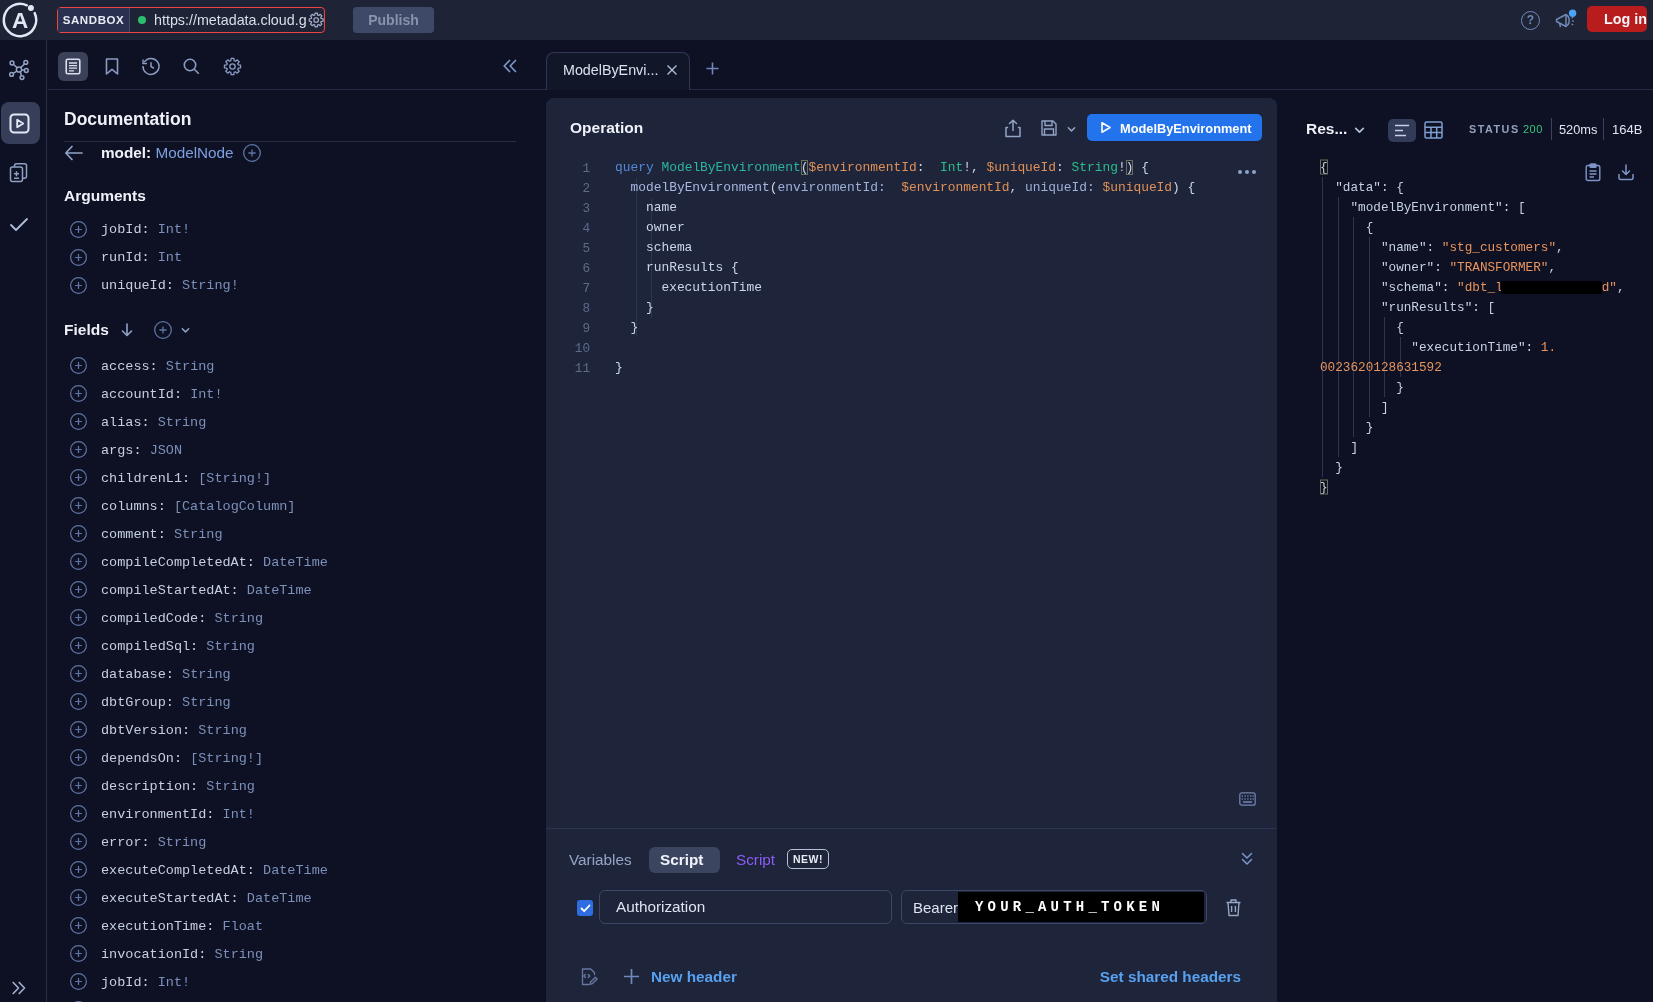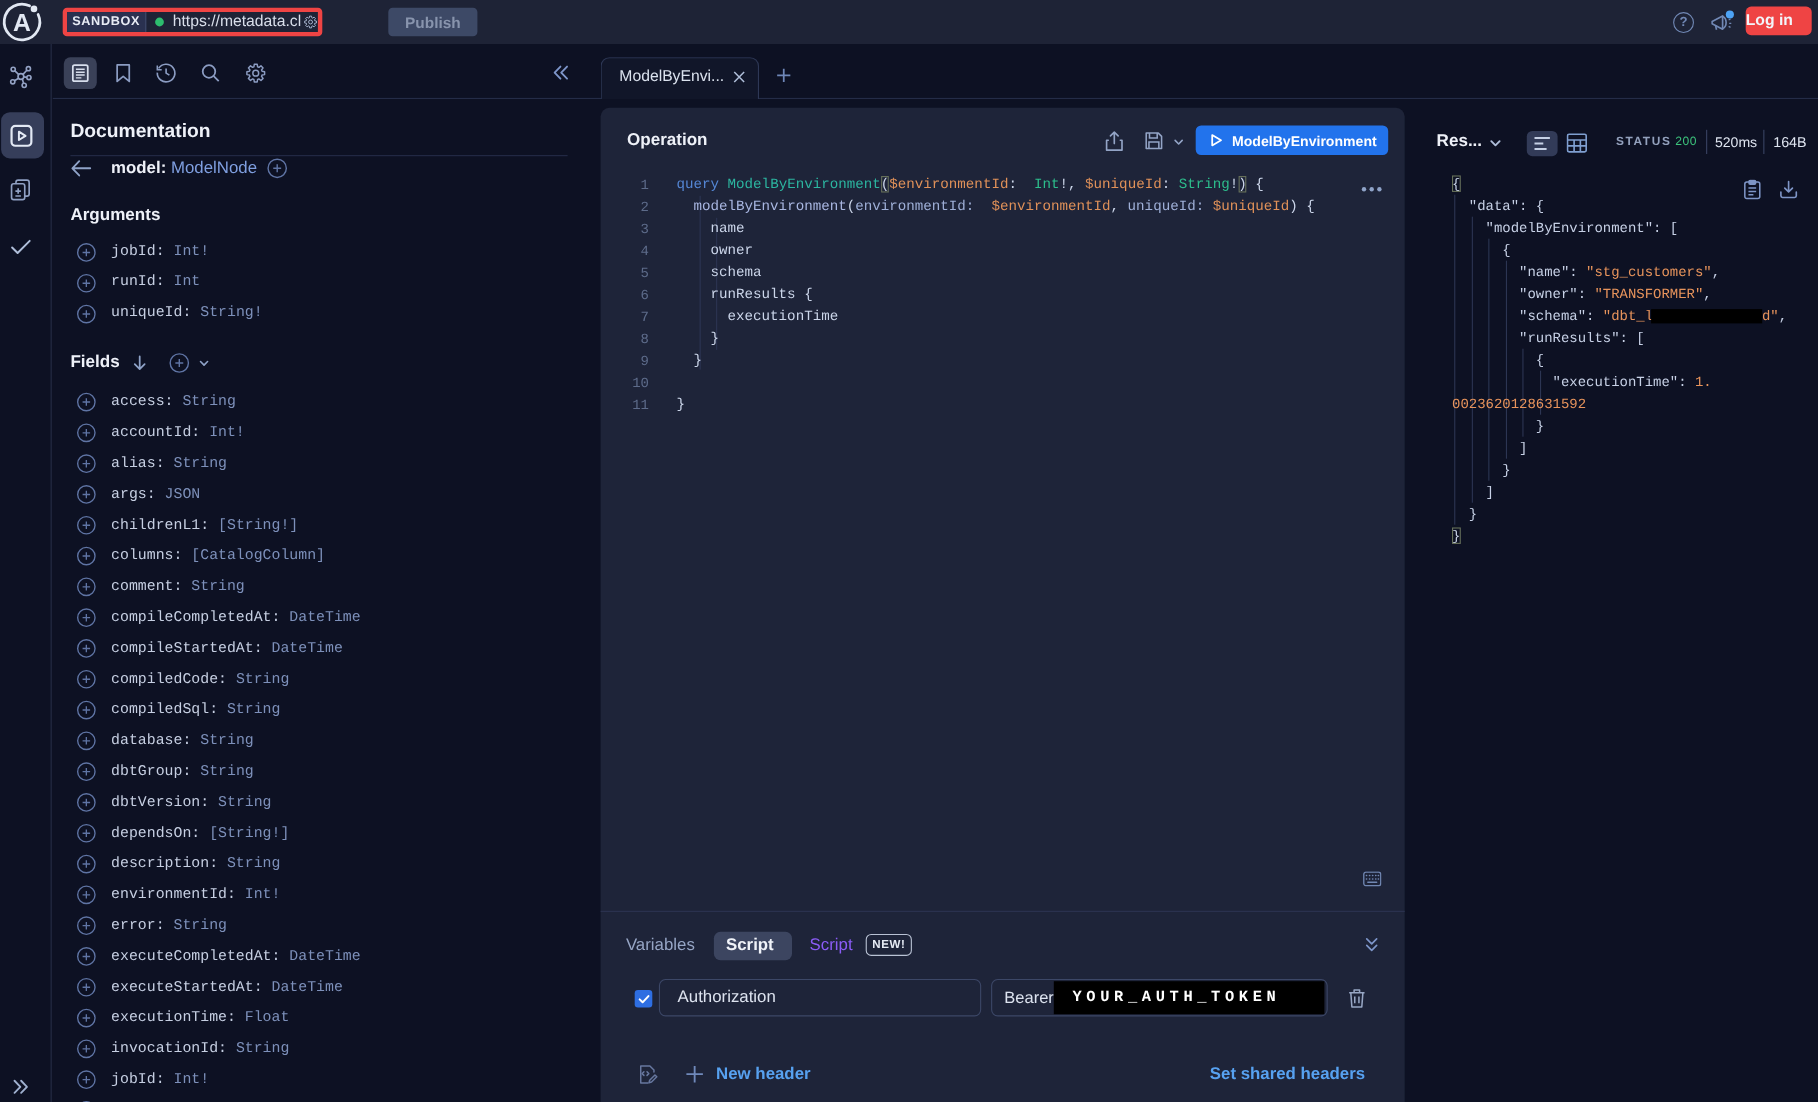--- a/index.html
+++ b/index.html
@@ -41,42 +41,42 @@
 </defs>
 </svg>
 <div class="a" id="topbar"></div>
 <div class="a" id="rail"></div>
 
 <svg class="a" style="left:0;top:0" width="40" height="40" viewBox="0 0 40 40">
     <path d="M34.68 13.15 A16.2 16.2 0 1 1 26.85 5.32" fill="none" stroke="#e2e8f3" stroke-width="2.5" stroke-linecap="round"></path>
     <circle cx="30.9" cy="8.1" r="3" fill="#e2e8f3"></circle>
     <text x="20" y="28.2" text-anchor="middle" font-family="Liberation Sans,sans-serif" font-weight="bold" font-size="22.5" fill="#e2e8f3">A</text>
   </svg>
-<div class="a" style="left:57px;top:7px;width:236px;height:26px;border:4px solid #ef4444;border-radius:4px;box-sizing:border-box;display:flex">
+<div class="a" style="left:57px;top:7px;width:268px;height:26px;border:1px solid #ef4444;border-radius:4px;box-sizing:border-box;display:flex">
   <div style="width:71px;background:#2a3150;border-right:1px solid #3f4a6b;color:#e8ecf5;font-size:11.5px;font-weight:bold;letter-spacing:0.6px;display:flex;align-items:center;justify-content:center">SANDBOX</div>
   <div style="flex:1;display:flex;align-items:center;overflow:hidden">
     <div style="width:8px;height:8px;border-radius:50%;background:#2dbd6e;margin:0 8px 0 8px;flex:none"></div>
     <div style="color:#d9dfeb;font-size:14.3px;white-space:nowrap;overflow:hidden;width:167px">https://metadata.cloud.getdbt.com</div>
     <svg width="18" height="18" viewBox="0 0 20 20" style="color:#a9b5cf;margin-left:2px">
         <use href="#gear"></use>
       </svg>
   </div>
 </div>
 <div class="a" style="left:353px;top:7px;width:81px;height:26px;background:#3d4966;border-radius:4px;color:#8894ad;font-weight:bold;font-size:14px;text-align:center;line-height:26px">Publish</div>
 <div class="a" style="left:1521px;top:11px;width:19px;height:19px;border:1.5px solid #7188b5;border-radius:50%;box-sizing:border-box;color:#7188b5;font-size:12px;font-weight:bold;text-align:center;line-height:16px">?</div>
 <svg class="a" style="left:1552px;top:8px;color:#7188b5" width="26" height="26" viewBox="0 0 26 26">
     <g fill="none" stroke="currentColor" stroke-width="1.5">
       <path d="M4.5 11.5l9.5-5v12l-9.5-5v-2z" stroke-linejoin="round"></path>
       <path d="M14 6.8c1.9.9 3.2 3 3.2 5.7s-1.3 4.8-3.2 5.7"></path>
       <path d="M7.5 14.8l1 4.2"></path>
       <path d="M19.5 10.2l1.7-.9M20 13.2h1.9M19.5 16l1.7.9" stroke-width="1.2"></path>
     </g>
     <circle cx="20.6" cy="5.2" r="3.7" fill="#4da3f5"></circle>
   </svg>
-<div class="a" style="left:1587px;top:6px;width:60px;height:26px;background:#ef4444;border-radius:5px;color:#f2f5fa;font-weight:bold;font-size:14.3px;text-align:left;line-height:26px">Log in</div>
+<div class="a" style="left:1587px;top:6px;width:60px;height:26px;background:#b91c1c;border-radius:5px;color:#f2f5fa;font-weight:bold;font-size:14.3px;text-align:right;line-height:26px">Log in</div>
 
 <svg class="a" style="left:8px;top:59px;color:#93a2c4" width="22" height="22" viewBox="0 0 22 22">
     <g fill="none" stroke="currentColor" stroke-width="1.5">
       <circle cx="11" cy="10.5" r="2.6"></circle>
       <circle cx="4" cy="4" r="1.9"></circle>
       <circle cx="17.8" cy="3.4" r="1.9"></circle>
       <circle cx="18.3" cy="11.5" r="1.9"></circle>
       <circle cx="14" cy="18.6" r="1.9"></circle>
       <circle cx="3.6" cy="15.4" r="1.9"></circle>
       <path d="M9.1 8.8L5.3 5.2M12.9 8.6l3.5-3.7M13.6 10.9l2.9.4M12.3 12.8l1.1 4M8.9 12.2l-3.8 2.2"></path>

